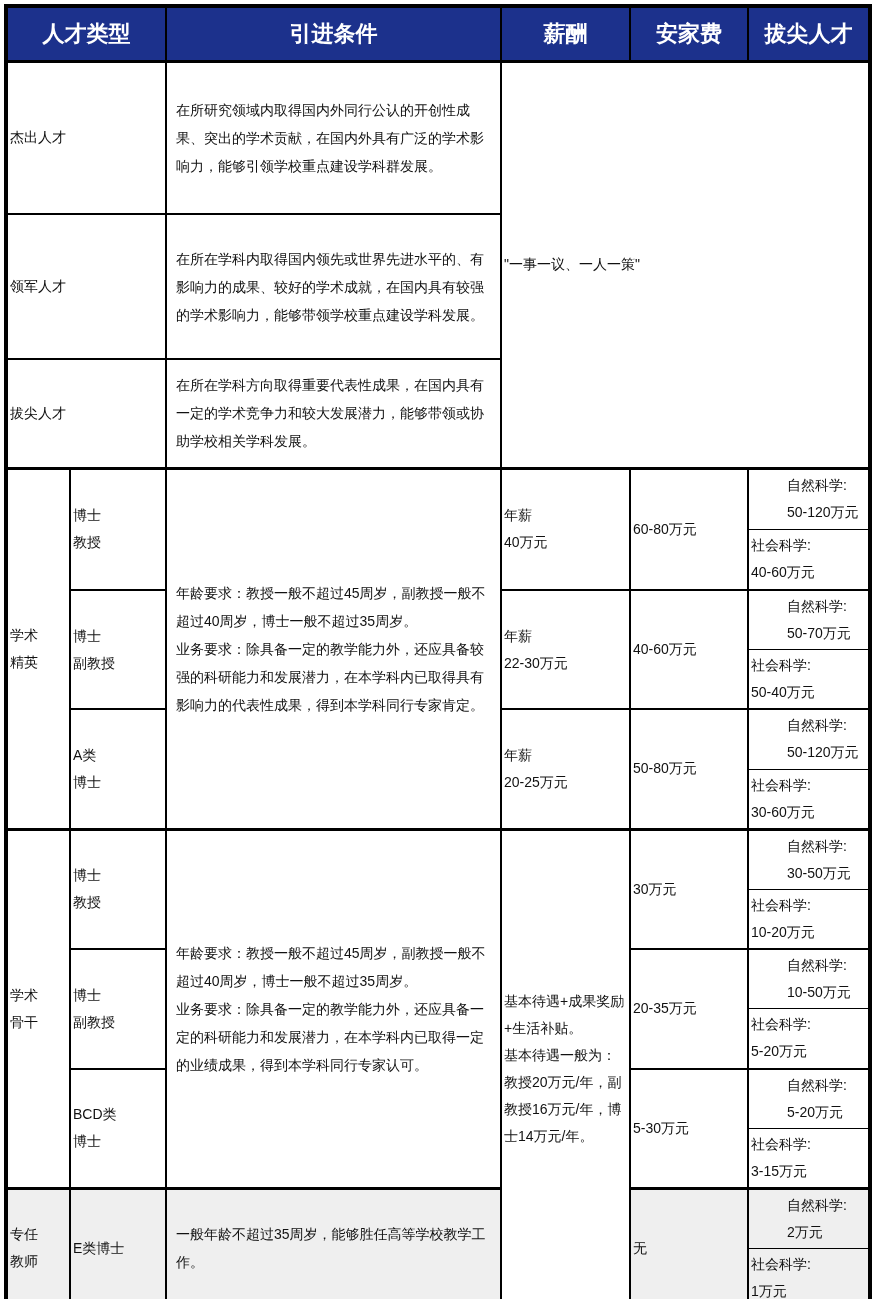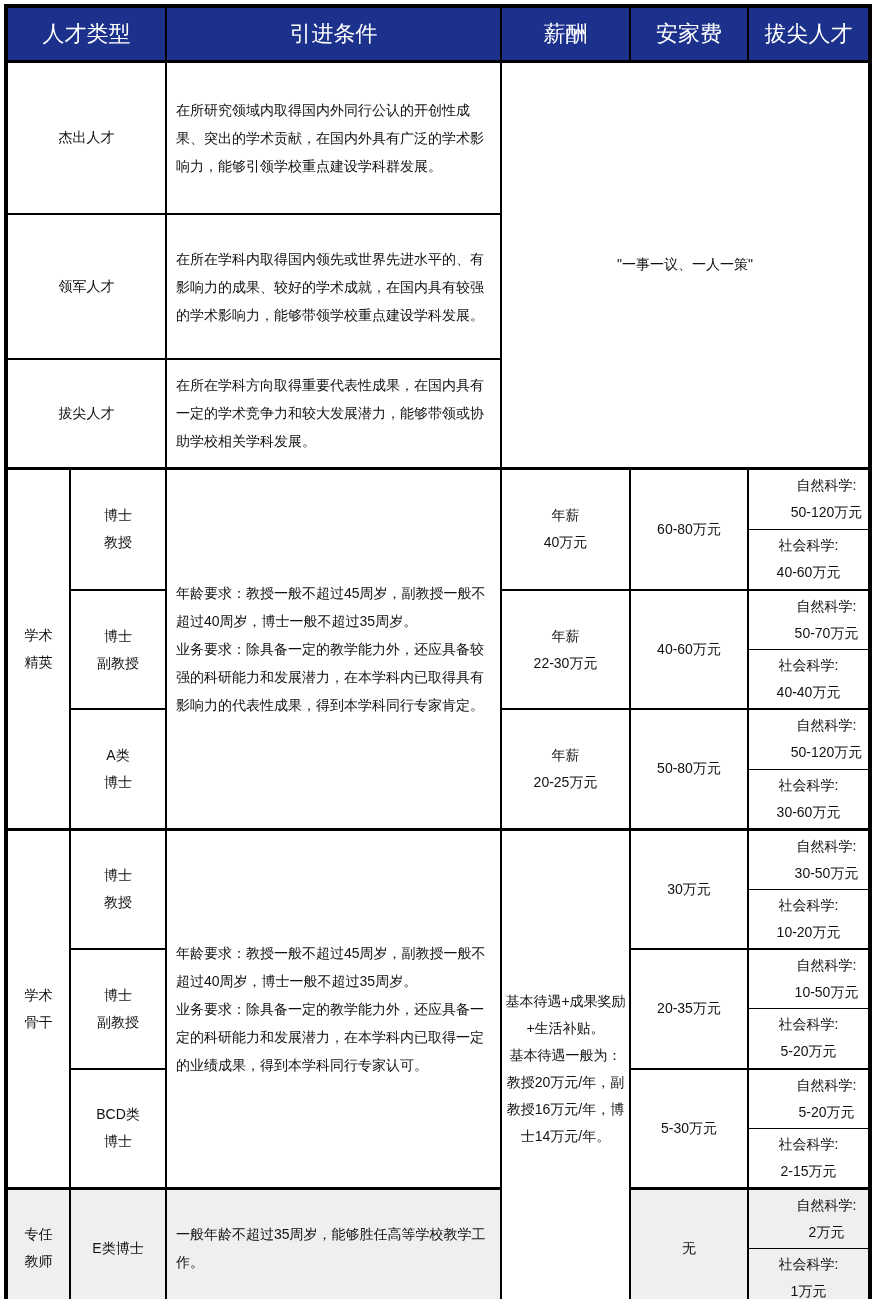--- a/index.html
+++ b/index.html
@@ -9,27 +9,27 @@
     table-layout:fixed;
     margin:4px;
     width:866px;
     border:4px solid #000000;
   }
   th, td { border:2px solid #000000; overflow:hidden; }
   th {
     background:#1c318c;
     color:#ffffff;
     font-size:22px;
-    font-weight:normal;
+    font-weight:bold;
     text-align:center;
     padding:2px;
   }
   tr.hd th { border-bottom-width:3px; }
   td { font-size:14px; vertical-align:middle; background:#ffffff; }
-  .c { text-align:center; padding:2px; line-height:27px; }
+  .c { text-align:left; padding:2px; line-height:27px; }
   .cond { text-align:left; padding:2px 9px; line-height:28px; }
   tr.sec td { border-top-width:3px; }
   td.nat { border-bottom-width:1px;padding-left:38px; }
   td.soc { border-top-width:1px; }
   tr.gray td { background:#efefef; }
 </style>
 </head>
 <body>
 
 <table>
@@ -108,21 +108,21 @@
       </td>
       <td rowspan="2" class="c">40-60万元</td>
       <td class="c nat">
         <div>自然科学:</div>
         <div>50-70万元</div>
       </td>
     </tr>
     <tr style="height:59px">
       <td class="c soc">
         <div>社会科学:</div>
-        <div>40-40万元</div>
+        <div>50-40万元</div>
       </td>
     </tr>
     <tr style="height:60px">
       <td rowspan="2" class="c">
         <div>A类</div>
         <div>博士</div>
       </td>
       <td rowspan="2" class="c">
         <div>年薪</div>
         <div>20-25万元</div>
@@ -193,21 +193,21 @@
       </td>
       <td rowspan="2" class="c">5-30万元</td>
       <td class="c nat">
         <div>自然科学:</div>
         <div>5-20万元</div>
       </td>
     </tr>
     <tr style="height:59px">
       <td class="c soc">
         <div>社会科学:</div>
-        <div>2-15万元</div>
+        <div>3-15万元</div>
       </td>
     </tr>
 
     <tr class="sec gray" style="height:57px">
       <td rowspan="2" class="c">
         <div>专任</div>
         <div>教师</div>
       </td>
       <td rowspan="2" class="c">E类博士</td>
       <td rowspan="2" class="cond">一般年龄不超过35周岁，能够胜任高等学校教学工作。</td>

